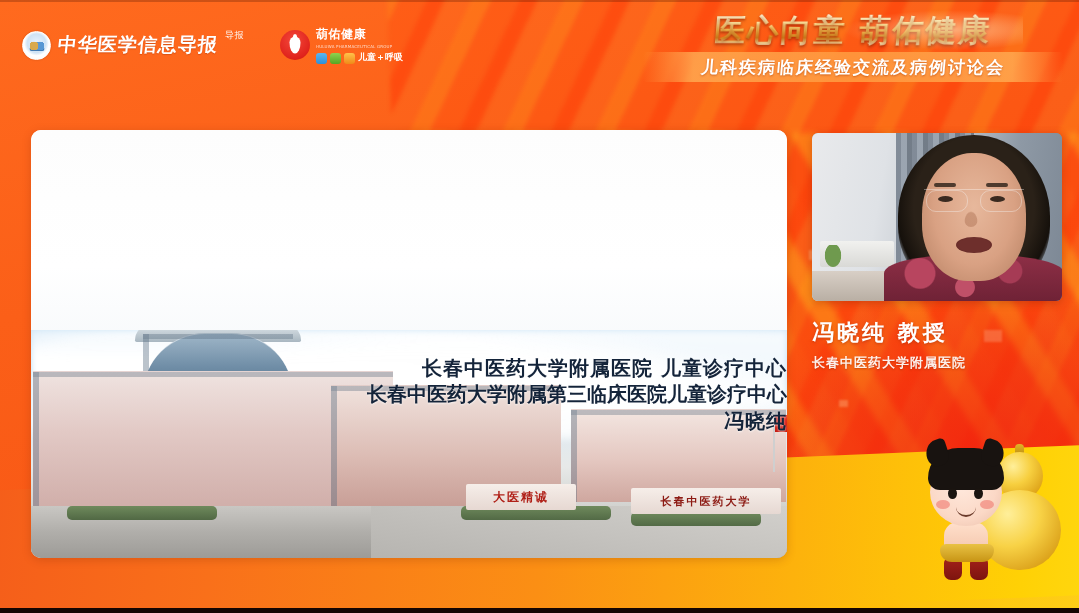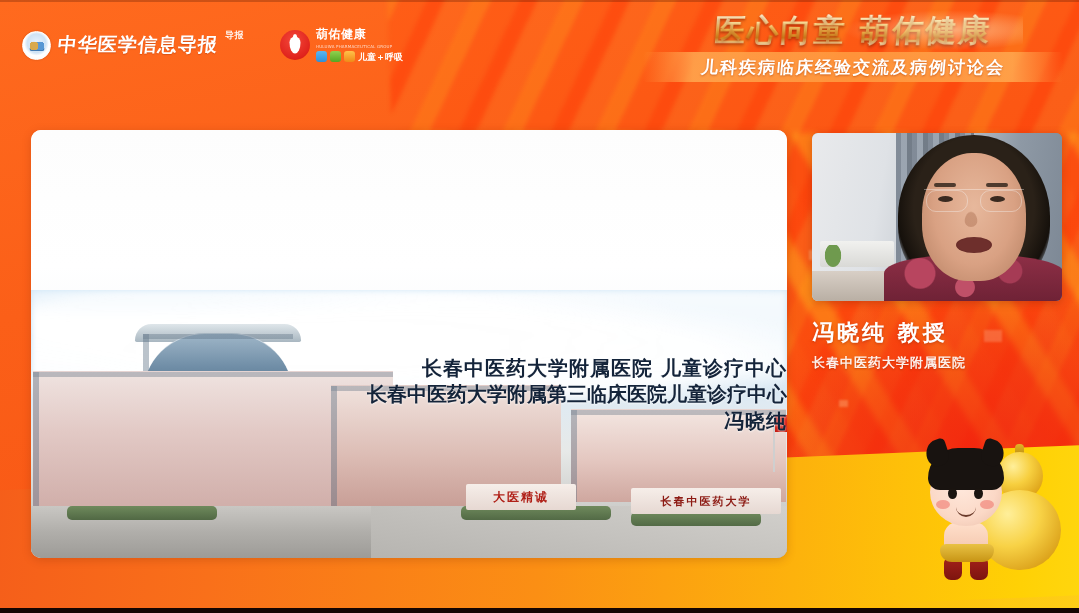--- a/index.html
+++ b/index.html
@@ -155,21 +155,21 @@
     font-weight: 700;
     letter-spacing: 1px;
     font-family: "DejaVu Serif", "Liberation Serif", serif;
     text-shadow: 0 1px 1px rgba(150,40,0,.35);
     white-space: nowrap;
     transform: skewX(-6deg);
   }
   .cma-sub {
     color: #fff;
     font-size: 9px;
-    font-weight: 700;
+    font-weight: 400;
     opacity: .95;
     align-self: flex-end;
     margin-bottom: 19px;
     letter-spacing: .5px;
   }
   .logo-hlw { display: flex; align-items: center; gap: 6px; }
   .hlw-badge {
     width: 30px; height: 30px; border-radius: 50%;
     background: radial-gradient(circle at 45% 35%, #f4473a 0%, #e0231c 70%, #c4150f 100%);
     position: relative; flex: none;
@@ -183,21 +183,21 @@
     border-radius: 50% 50% 48% 48% / 36% 36% 64% 64%;
     box-shadow: 0 -6px 0 -3.5px #fff;
   }
   .hlw-text { display: flex; flex-direction: column; gap: 2px; }
   .hlw-name {
     color: #fff; font-size: 12px; font-weight: 700; letter-spacing: .6px; white-space: nowrap;
   }
   .hlw-tiny {
     font-size: 4px; color: rgba(255,255,255,.75); letter-spacing: .2px; line-height: 1;
   }
-  .hlw-icons { display: flex; align-items: flex-start; gap: 3px; }
+  .hlw-icons { display: flex; align-items: flex-end; gap: 3px; }
   .hlw-ic { width: 11px; height: 11px; border-radius: 3px; flex: none; }
   .hlw-ic.b { background: linear-gradient(#5ab6f0,#2f8fd8); }
   .hlw-ic.g { background: linear-gradient(#8fd14f,#56a623); }
   .hlw-ic.o { background: linear-gradient(#ffc24a,#f08a18); }
   .hlw-slogan { color: #fff; font-size: 9px; font-weight: 700; white-space: nowrap; }
 
   
   .event-head {
     position: absolute;
     right: 16px;
@@ -279,21 +279,21 @@
     font-size: 44px;
     font-weight: 700;
     color: #17171a;
     letter-spacing: 4px;
     font-family: "DejaVu Sans", "Liberation Sans", sans-serif;
   }
   
   .slide-photo {
     position: absolute;
     left: 0; right: 0; bottom: 0;
-    height: 268px;
+    height: 228px;
     background:
       linear-gradient(180deg, #cfe6f7 0%, #bcdcf3 18%, #dfeaf2 42%, #e7e9e8 60%, #cfcfcc 80%, #b9b7b2 100%);
     overflow: hidden;
   }
   .sky-clouds {
     position: absolute; left:0; right:0; top:0; height: 110px;
     background:
       radial-gradient(ellipse at 12% 55%, rgba(255,255,255,.95) 0 38%, rgba(255,255,255,0) 60%),
       radial-gradient(ellipse at 32% 30%, rgba(255,255,255,.85) 0 34%, rgba(255,255,255,0) 58%),
       radial-gradient(ellipse at 58% 60%, rgba(255,255,255,.9) 0 40%, rgba(255,255,255,0) 62%),

